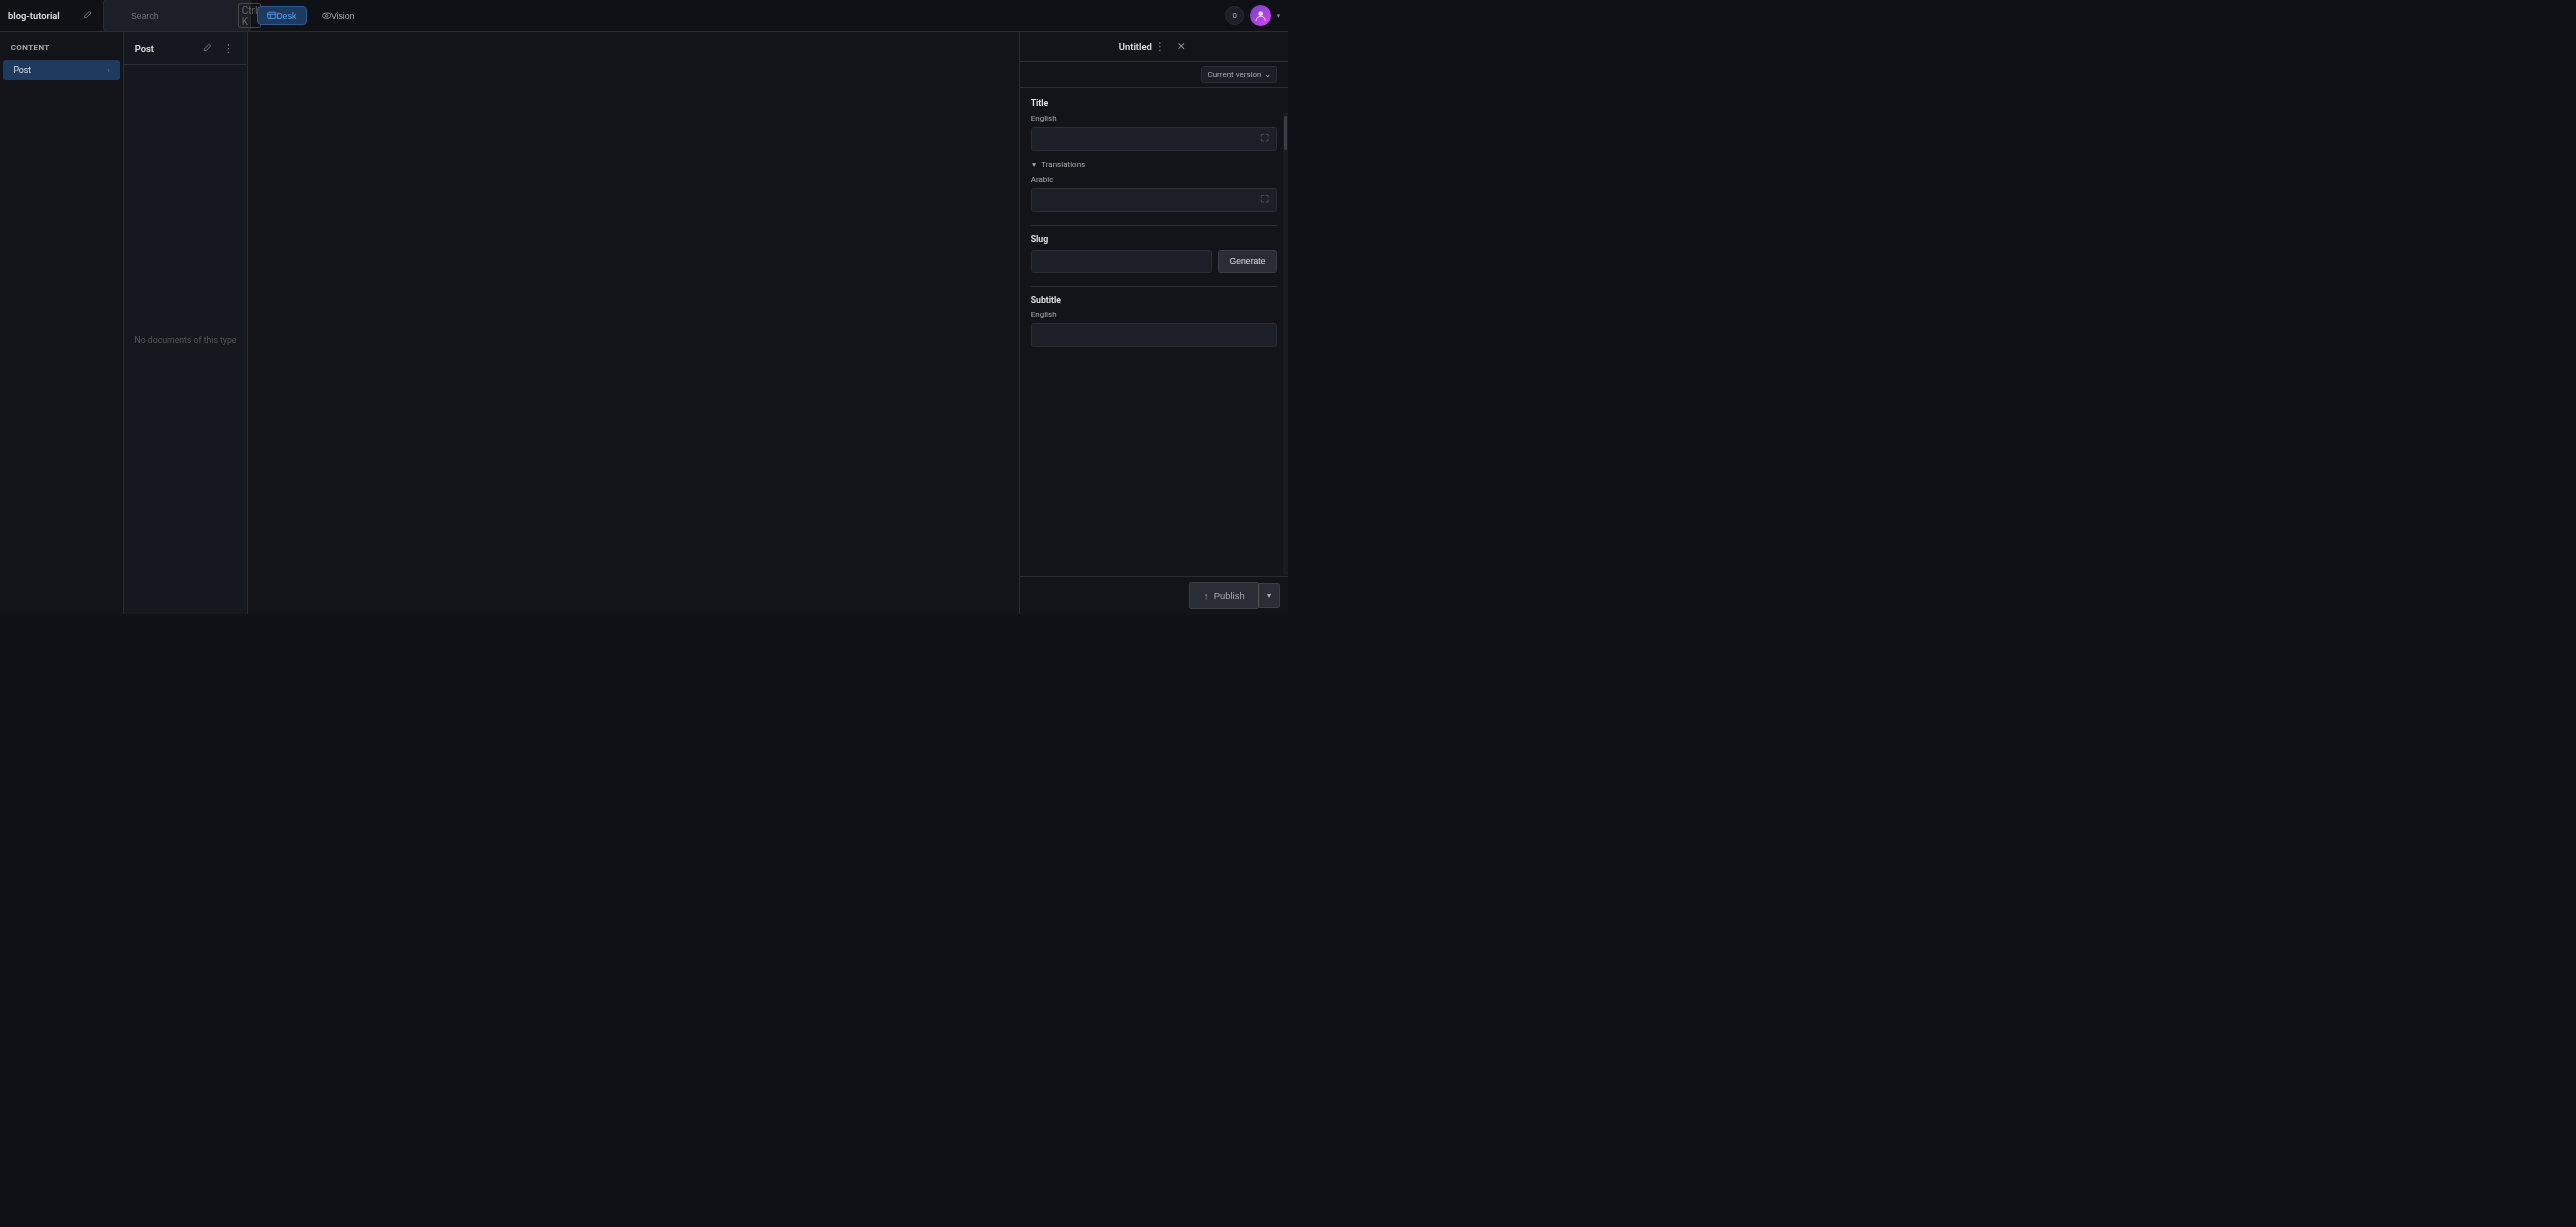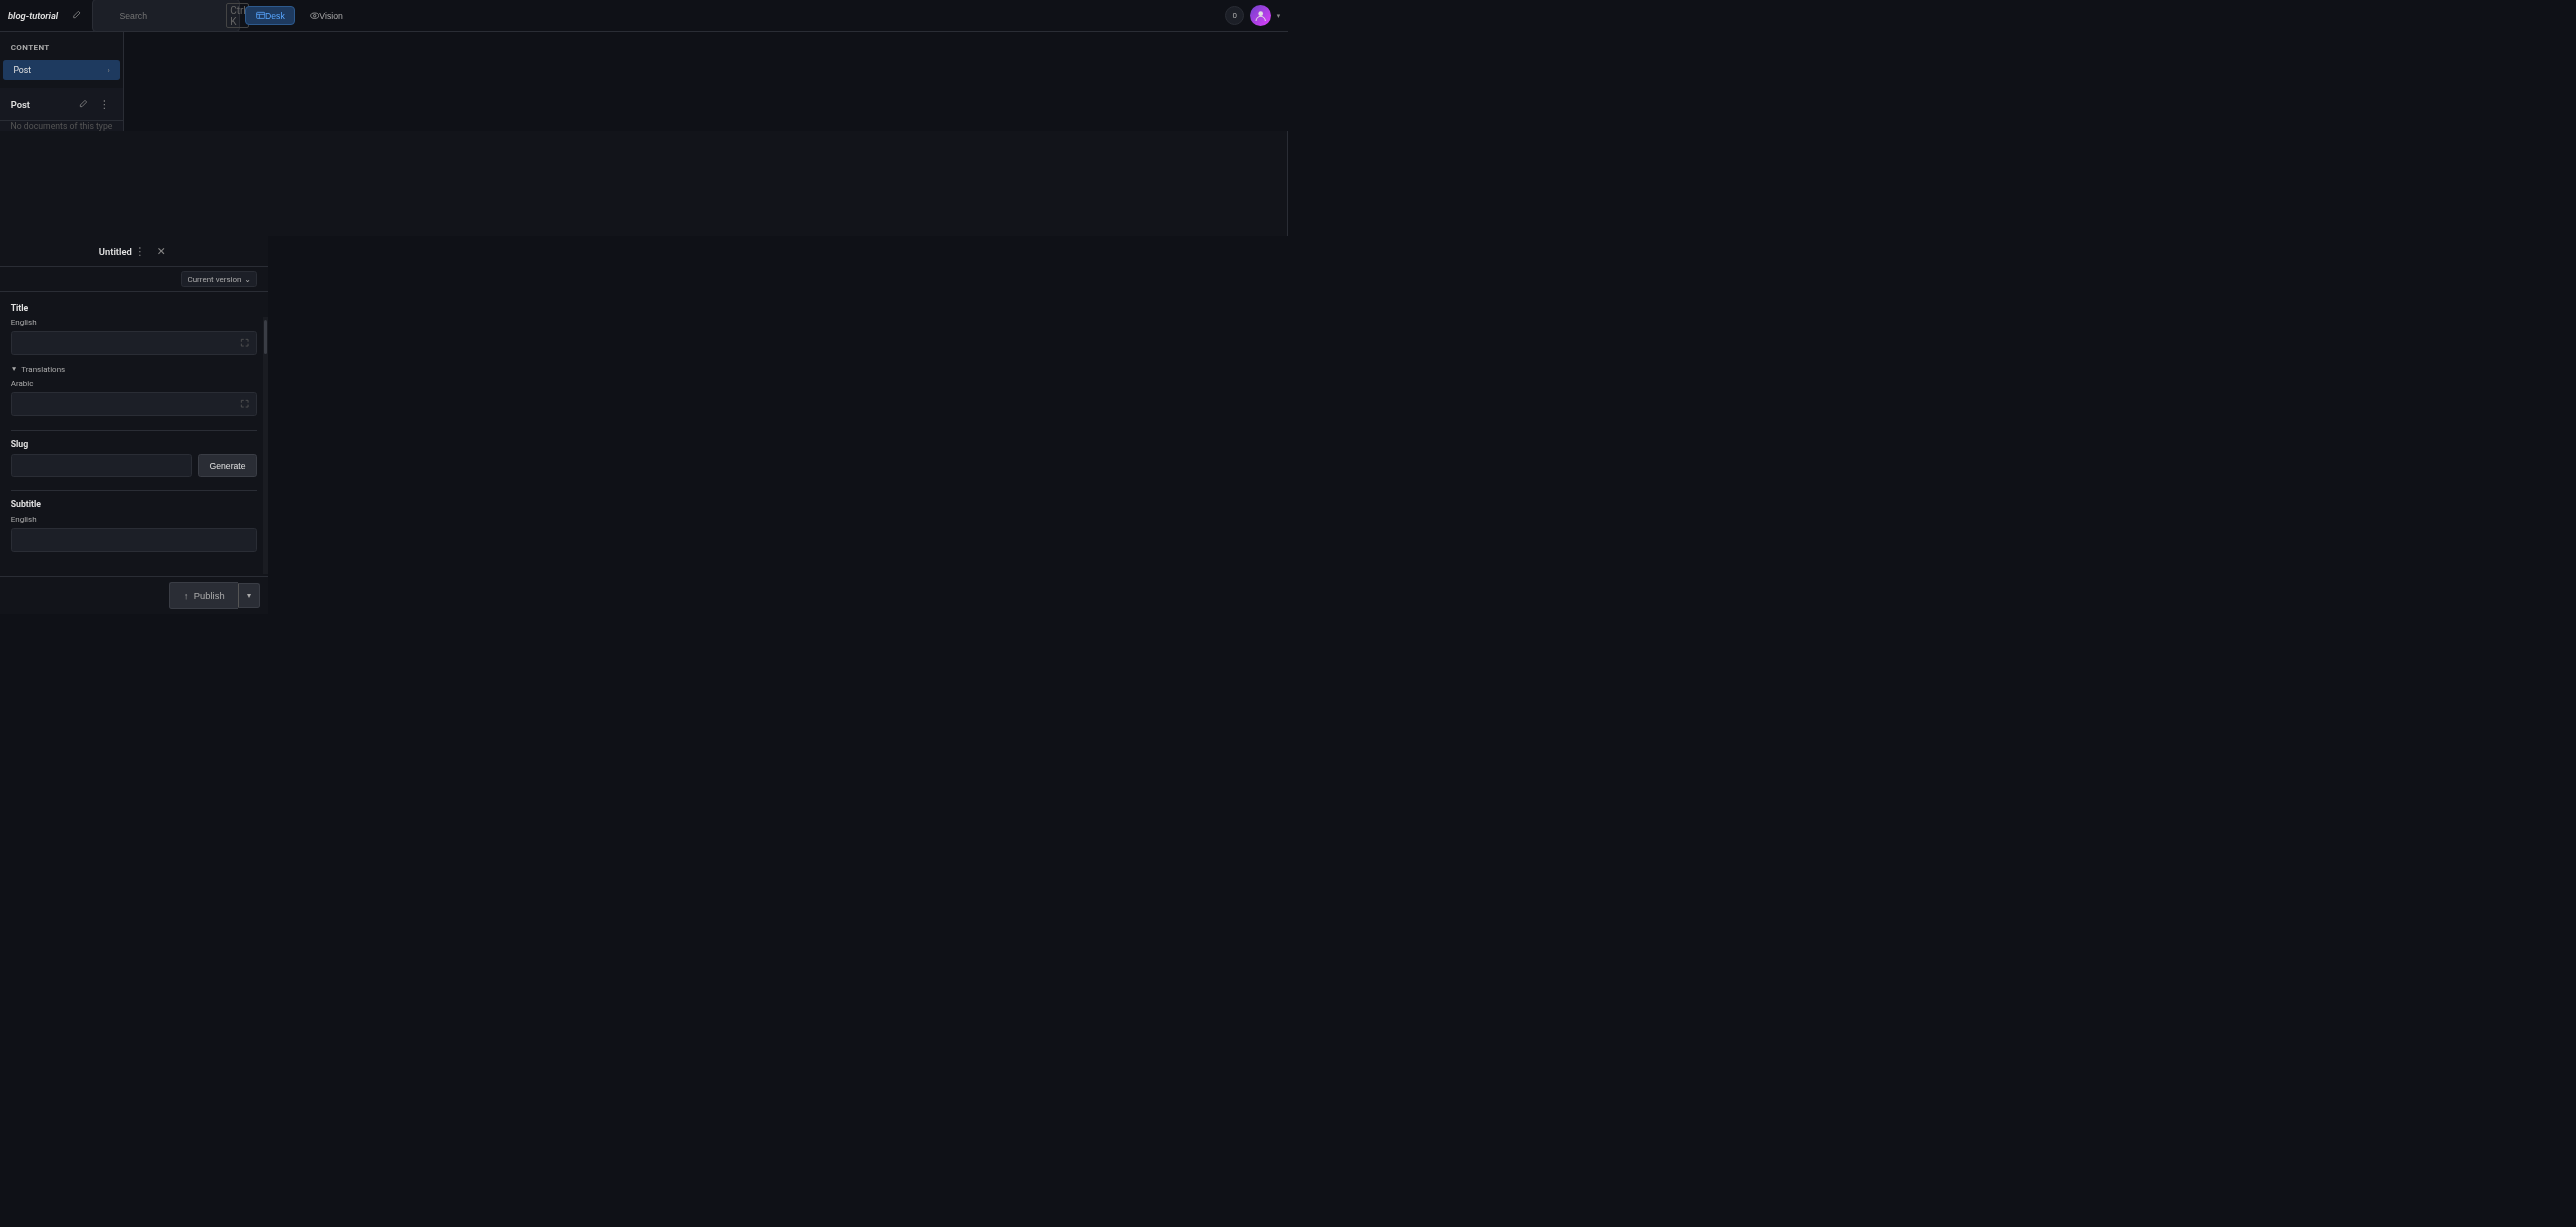--- a/index.html
+++ b/index.html
@@ -26,22 +26,21 @@
       background: #0f1117;
       border-bottom: 0.7px solid #2a2d35;
       padding: 0 8px;
       gap: 5.4px;
     }
 
     .nav-title {
       color: #e0e0e0;
       font-weight: 600;
       font-size: 9.4px;
-      margin-right: 8px;
-      font-style: italic;
+      margin-right: 18px;
     }
 
     .nav-edit-icon {
       color: #888;
       cursor: pointer;
       font-size: 9.4px;
       margin-right: 5.4px;
     }
 
     .nav-search {
@@ -127,21 +126,20 @@
     .nav-avatar-chevron {
       color: #888;
       font-size: 6.7px;
       cursor: pointer;
     }
 
     
     .main-layout {
       display: flex;
       height: calc(614px - 32px);
-      flex-direction: column;
     }
 
     
     .sidebar {
       width: 124px;
       background: #12141a;
       border-right: 0.7px solid #2a2d35;
       padding: 8px 0;
     }
 

